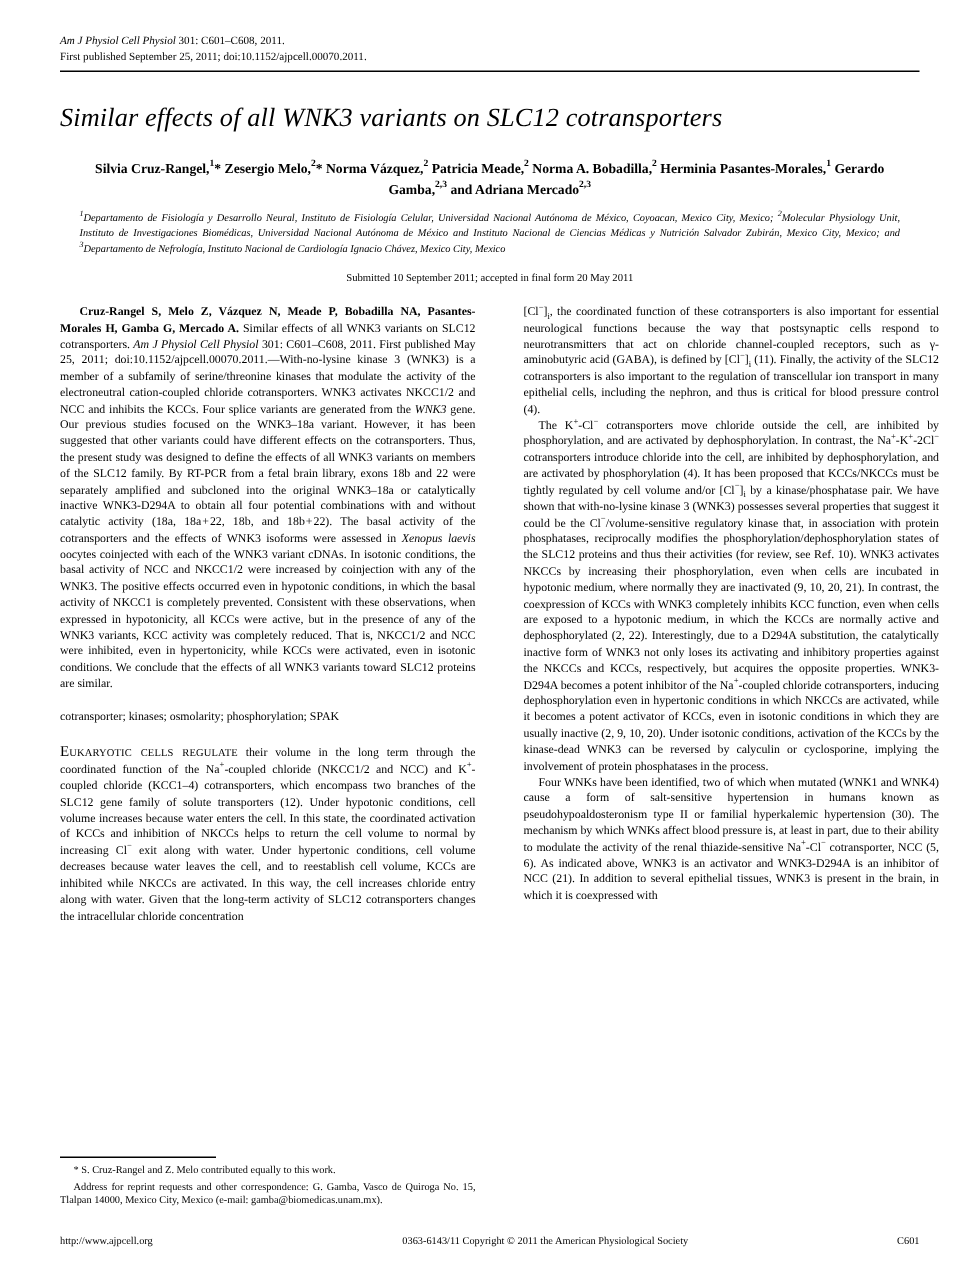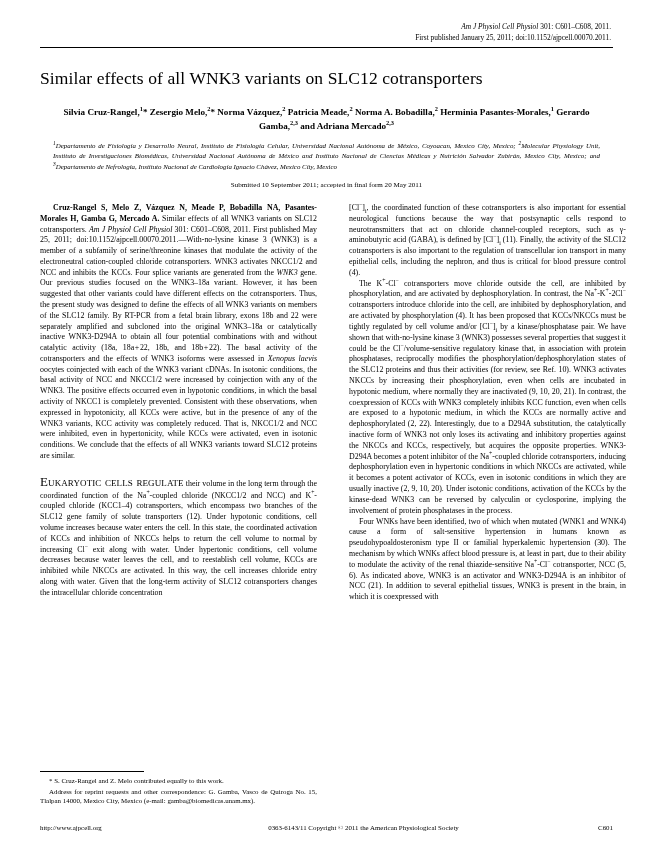--- a/index.html
+++ b/index.html
@@ -19,41 +19,41 @@
     position: absolute;
     left: 0; top: 0;
     width: 653px;
     height: 848px;
     box-sizing: border-box;
     padding: 22px 40px 0 40px;
   }
 
   
   .journal-header {
-    text-align: right;
     font-size: 7.4px;
     line-height: 1.48;
     margin: 0 0 1px 0;
     padding-right: 2px;
   }
   .journal-header .jline1 em { font-style: italic; }
   .rule-top {
     border-bottom: 0.8px solid #000;
     margin: 3px 0 0 0;
     width: 100%;
   }
 
   
   .title {
     font-size: 17.5px;
     font-weight: normal;
     letter-spacing: 0.1px;
     line-height: 1.2;
     margin: 20px 0 0 0;
     text-align: left;
+    font-style: italic;
   }
 
   
   .authors {
     font-size: 9.1px;
     font-weight: bold;
     line-height: 1.52;
     text-align: center;
     margin: 17px 18px 0 18px;
   }
@@ -106,21 +106,21 @@
   p.body {
     font-size: 7.9px;
     line-height: 1.368;
     text-align: justify;
     margin: 0;
     text-indent: 10px;
   }
   p.body.first { text-indent: 0; }
   .smallcaps {
     font-variant: small-caps;
-    font-size: 13px;
+    font-size: 10px;
     letter-spacing: 0.1px;
     font-family: Liberation Serif, serif;
   }
 
   sup, sub {
     font-size: 5.7px;
     line-height: 0;
   }
   sup { vertical-align: super; }
   sub { vertical-align: sub; }
@@ -159,36 +159,37 @@
   .pf-center { flex: 1 1 auto; text-align: center; padding-right: 36px;}
   .pf-right { flex: 0 0 40px; text-align: right; }
 </style>
 </head>
 <body>
 
 <div class="page">
 
   <div class="journal-header">
     <div class="jline1"><em>Am J Physiol Cell Physiol</em><span> 301: C601–C608, 2011.</span></div>
-    <div class="jline2">First published January 25, 2011; doi:10.1152/ajpcell.00070.2011.</div>
+    <div class="jline2">First published September 25, 2011; doi:10.1152/ajpcell.00070.2011.</div>
   </div>
   <div class="rule-top"></div>
 
   <h1 class="title">Similar effects of all WNK3 variants on SLC12 cotransporters</h1>
 
   <div class="authors">Silvia Cruz-Rangel,<sup>1</sup>* Zesergio Melo,<sup>2</sup>* Norma Vázquez,<sup>2</sup> Patricia Meade,<sup>2</sup> Norma A. Bobadilla,<sup>2</sup> Herminia Pasantes-Morales,<sup>1</sup> Gerardo Gamba,<sup>2,3</sup> and Adriana Mercado<sup>2,3</sup></div>
 
   <div class="affiliations"><sup>1</sup>Departamento de Fisiología y Desarrollo Neural, Instituto de Fisiología Celular, Universidad Nacional Autónoma de México, Coyoacan, Mexico City, Mexico; <sup>2</sup>Molecular Physiology Unit, Instituto de Investigaciones Biomédicas, Universidad Nacional Autónoma de México and Instituto Nacional de Ciencias Médicas y Nutrición Salvador Zubirán, Mexico City, Mexico; and <sup>3</sup>Departamento de Nefrología, Instituto Nacional de Cardiología Ignacio Chávez, Mexico City, Mexico</div>
 
   <div class="submitted">Submitted 10 September 2011; accepted in final form 20 May 2011</div>
 
   <div class="columns">
 
     <div class="col col-left">
       <p class="abstract"><span class="runhead">Cruz-Rangel S, Melo Z, Vázquez N, Meade P, Bobadilla NA, Pasantes-Morales H, Gamba G, Mercado A.</span> Similar effects of all WNK3 variants on SLC12 cotransporters. <em>Am J Physiol Cell Physiol</em> 301: C601–C608, 2011. First published May 25, 2011; doi:10.1152/ajpcell.00070.2011.—With-no-lysine kinase 3 (WNK3) is a member of a subfamily of serine/threonine kinases that modulate the activity of the electroneutral cation-coupled chloride cotransporters. WNK3 activates NKCC1/2 and NCC and inhibits the KCCs. Four splice variants are generated from the <em>WNK3</em> gene. Our previous studies focused on the WNK3–18a variant. However, it has been suggested that other variants could have different effects on the cotransporters. Thus, the present study was designed to define the effects of all WNK3 variants on members of the SLC12 family. By RT-PCR from a fetal brain library, exons 18b and 22 were separately amplified and subcloned into the original WNK3–18a or catalytically inactive WNK3-D294A to obtain all four potential combinations with and without catalytic activity (18a, 18a + 22, 18b, and 18b + 22). The basal activity of the cotransporters and the effects of WNK3 isoforms were assessed in <em>Xenopus laevis</em> oocytes coinjected with each of the WNK3 variant cDNAs. In isotonic conditions, the basal activity of NCC and NKCC1/2 were increased by coinjection with any of the WNK3. The positive effects occurred even in hypotonic conditions, in which the basal activity of NKCC1 is completely prevented. Consistent with these observations, when expressed in hypotonicity, all KCCs were active, but in the presence of any of the WNK3 variants, KCC activity was completely reduced. That is, NKCC1/2 and NCC were inhibited, even in hypertonicity, while KCCs were activated, even in isotonic conditions. We conclude that the effects of all WNK3 variants toward SLC12 proteins are similar.</p>
+      <p class="keywords">cotransporter; kinases; osmolarity; phosphorylation; SPAK</p>
       <p class="body first" style="margin-top:11px"><span class="smallcaps">Eukaryotic cells regulate</span> their volume in the long term through the coordinated function of the Na<sup>+</sup>-coupled chloride (NKCC1/2 and NCC) and K<sup>+</sup>-coupled chloride (KCC1–4) cotransporters, which encompass two branches of the SLC12 gene family of solute transporters (12). Under hypotonic conditions, cell volume increases because water enters the cell. In this state, the coordinated activation of KCCs and inhibition of NKCCs helps to return the cell volume to normal by increasing Cl<sup>−</sup> exit along with water. Under hypertonic conditions, cell volume decreases because water leaves the cell, and to reestablish cell volume, KCCs are inhibited while NKCCs are activated. In this way, the cell increases chloride entry along with water. Given that the long-term activity of SLC12 cotransporters changes the intracellular chloride concentration</p>
     </div>
 
     <div class="col col-right">
       <p class="body first">[Cl<sup>−</sup>]<sub>i</sub>, the coordinated function of these cotransporters is also important for essential neurological functions because the way that postsynaptic cells respond to neurotransmitters that act on chloride channel-coupled receptors, such as γ-aminobutyric acid (GABA), is defined by [Cl<sup>−</sup>]<sub>i</sub> (11). Finally, the activity of the SLC12 cotransporters is also important to the regulation of transcellular ion transport in many epithelial cells, including the nephron, and thus is critical for blood pressure control (4).</p>
       <p class="body">The K<sup>+</sup>-Cl<sup>−</sup> cotransporters move chloride outside the cell, are inhibited by phosphorylation, and are activated by dephosphorylation. In contrast, the Na<sup>+</sup>-K<sup>+</sup>-2Cl<sup>−</sup> cotransporters introduce chloride into the cell, are inhibited by dephosphorylation, and are activated by phosphorylation (4). It has been proposed that KCCs/NKCCs must be tightly regulated by cell volume and/or [Cl<sup>−</sup>]<sub>i</sub> by a kinase/phosphatase pair. We have shown that with-no-lysine kinase 3 (WNK3) possesses several properties that suggest it could be the Cl<sup>−</sup>/volume-sensitive regulatory kinase that, in association with protein phosphatases, reciprocally modifies the phosphorylation/dephosphorylation states of the SLC12 proteins and thus their activities (for review, see Ref. 10). WNK3 activates NKCCs by increasing their phosphorylation, even when cells are incubated in hypotonic medium, where normally they are inactivated (9, 10, 20, 21). In contrast, the coexpression of KCCs with WNK3 completely inhibits KCC function, even when cells are exposed to a hypotonic medium, in which the KCCs are normally active and dephosphorylated (2, 22). Interestingly, due to a D294A substitution, the catalytically inactive form of WNK3 not only loses its activating and inhibitory properties against the NKCCs and KCCs, respectively, but acquires the opposite properties. WNK3-D294A becomes a potent inhibitor of the Na<sup>+</sup>-coupled chloride cotransporters, inducing dephosphorylation even in hypertonic conditions in which NKCCs are activated, while it becomes a potent activator of KCCs, even in isotonic conditions in which they are usually inactive (2, 9, 10, 20). Under isotonic conditions, activation of the KCCs by the kinase-dead WNK3 can be reversed by calyculin or cyclosporine, implying the involvement of protein phosphatases in the process.</p>
       <p class="body">Four WNKs have been identified, two of which when mutated (WNK1 and WNK4) cause a form of salt-sensitive hypertension in humans known as pseudohypoaldosteronism type II or familial hyperkalemic hypertension (30). The mechanism by which WNKs affect blood pressure is, at least in part, due to their ability to modulate the activity of the renal thiazide-sensitive Na<sup>+</sup>-Cl<sup>−</sup> cotransporter, NCC (5, 6). As indicated above, WNK3 is an activator and WNK3-D294A is an inhibitor of NCC (21). In addition to several epithelial tissues, WNK3 is present in the brain, in which it is coexpressed with</p>
     </div>
 
   </div>

